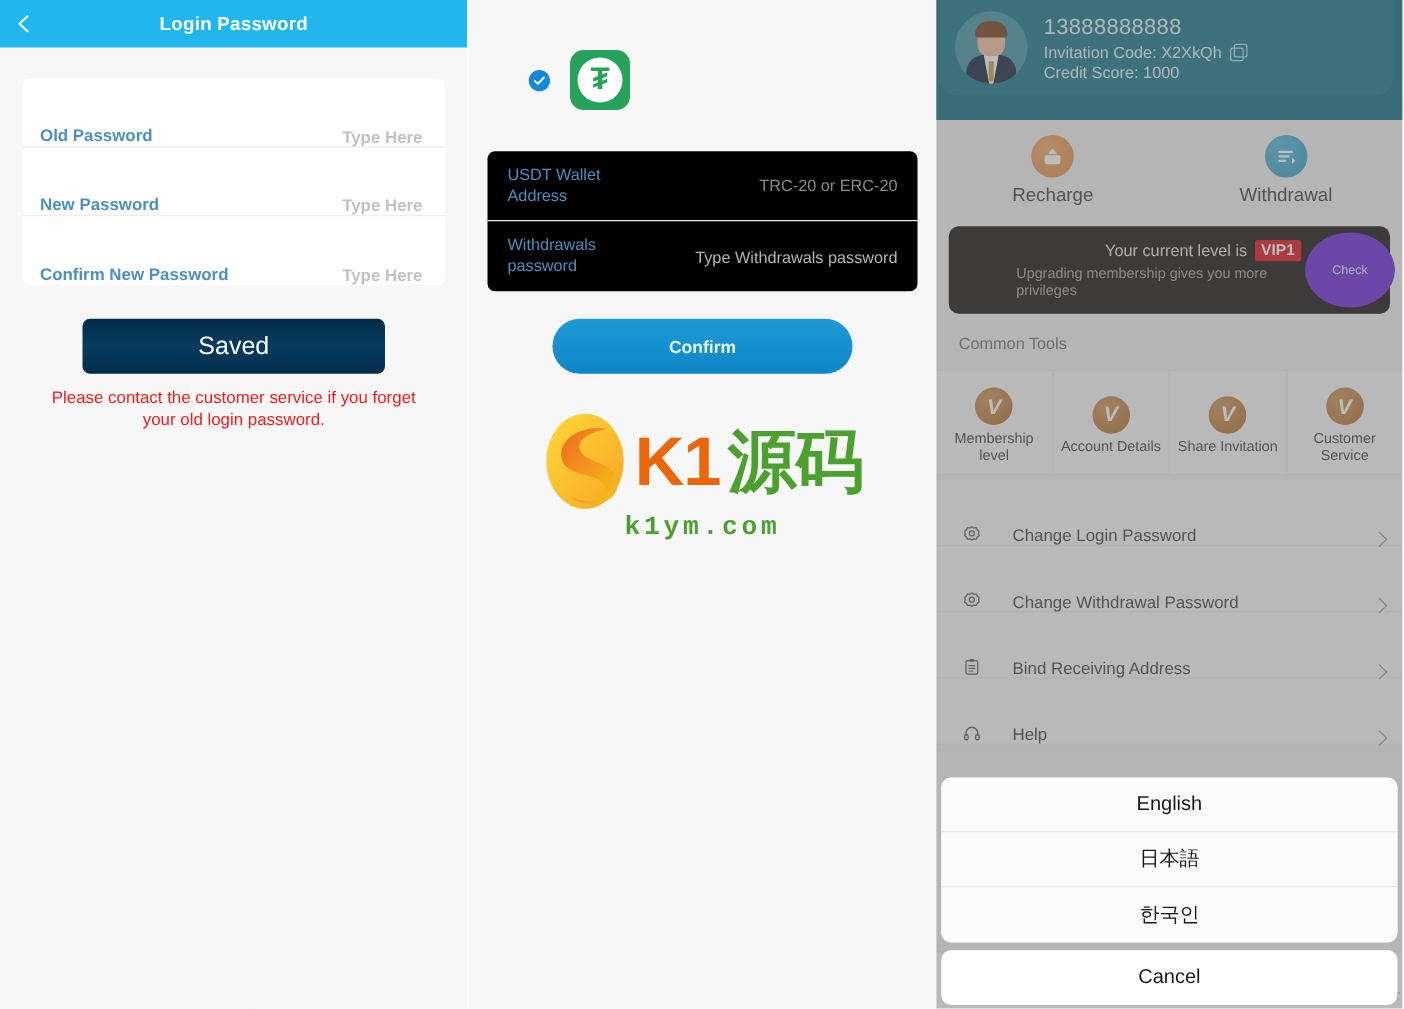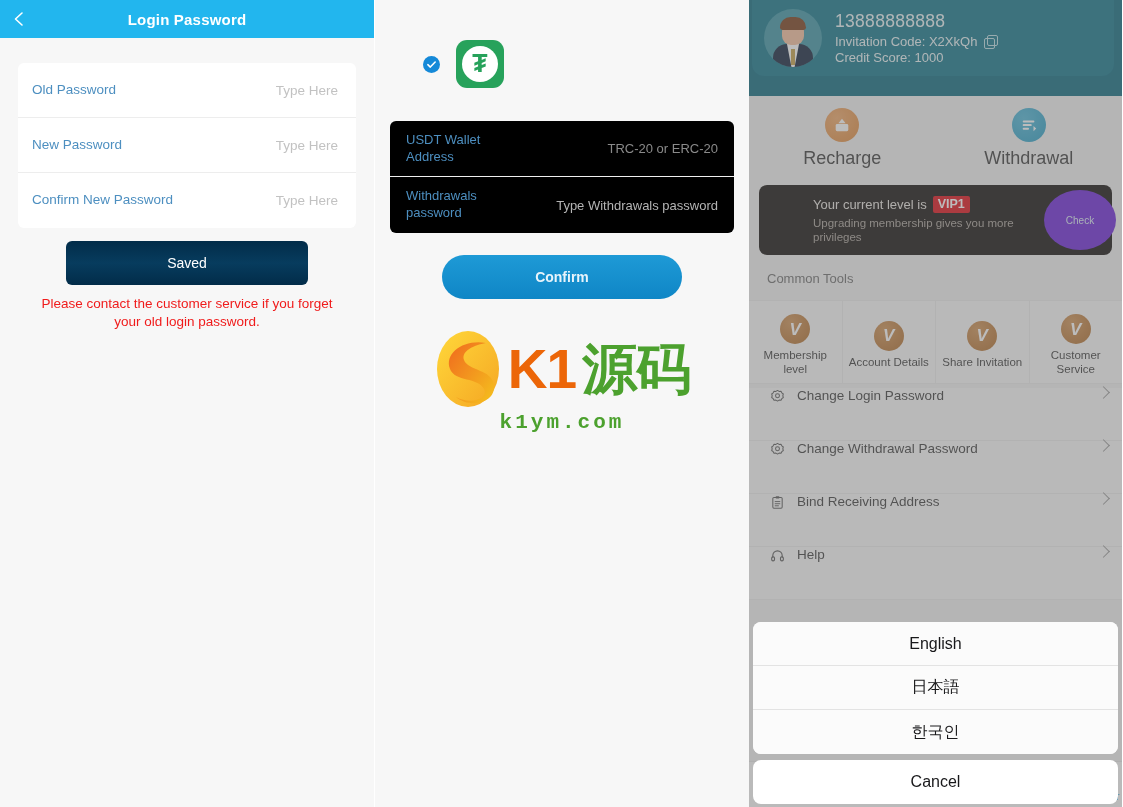--- a/index.html
+++ b/index.html
@@ -29,34 +29,35 @@
     width: 18px; height: 18px; display: flex; align-items: center; justify-content: center;
   }
   .backarrow svg { display: block; }
 
   
   .card {
     background: #ffffff; border-radius: 6px;
     margin: 25px 18px 0 18px;
   }
   .field {
-    display: flex; align-items: center; justify-content: space-between;
+    display: flex; align-items: flex-end; justify-content: space-between;
     height: 55px; padding: 0 18px 0 14px;
     border-bottom: 1px solid #ededed;
+    font-weight: bold;
   }
   .field:last-child { border-bottom: none; }
   .field .flabel { color: #4d8fc0; font-size: 13.5px; line-height: 1.2; }
   .field .finput {
     color: #c2c2c2; font-size: 13.5px; text-align: right; flex: 0 0 auto;
   }
   .saved-btn {
-    display: block; width: 242px; height: 44px; margin: 13px auto 0 auto;
+    display: block; width: 242px; height: 44px; margin: 27px auto 0 auto;
     border: none; border-radius: 6px; cursor: pointer;
     background: linear-gradient(180deg,#022c49 0%,#073c5e 50%,#022c49 100%);
-    color: #ffffff; font-size: 14px; font-family: "Liberation Sans", sans-serif;
+    color: #ffffff; font-size: 20px; font-family: "Liberation Sans", sans-serif;
   }
   .warn {
     margin: 10px 30px 0 30px; text-align: center;
     color: #f01b1b; font-size: 13.5px; line-height: 1.32;
   }
 
   
   .coin-row {
     display: flex; align-items: center; gap: 16px;
     padding: 40px 0 0 48px;
@@ -141,27 +142,27 @@
   .copy-ic::before { left: 0; top: 3px; }
   .copy-ic::after  { left: 3px; top: 0; }
 
   .quick-row { display:flex; padding: 12px 0 10px 0; }
   .quick { flex:1; display:flex; flex-direction:column; align-items:center; gap: 6px; }
   .qic { width: 34px; height: 34px; border-radius: 50%;
          display:flex; align-items:center; justify-content:center; }
   .qic.orange { background: radial-gradient(circle at 35% 30%, #f0a96a, #e08a3c); }
   .qic.blue   { background: radial-gradient(circle at 35% 30%, #52b8d8, #2a9ec4); }
   .qic svg { display:block; }
-  .quick .qlabel { font-size: 18px; color:#3c3c3c; }
+  .quick .qlabel { font-size: 15px; color:#3c3c3c; }
 
   .vip-card {
     margin: 6px 10px 0 10px; height: 70px; background:#16120f;
     border-radius: 8px; position: relative; padding: 11px 0 0 54px;
   }
-  .vip-l1 { font-size: 13px; color:#e7e3df; display:flex; align-items:center; gap: 6px; }
+  .vip-l1 { font-size: 13px; color:#e7e3df; display:flex; align-items:center; gap: 6px; justify-content: center; }
   .vip-badge {
     background:#e0111b; color:#ffffff; font-size: 12.5px;
     padding: 1px 5px 2px 5px; border-radius: 2px; font-weight: bold;
   }
   .vip-l2 { font-size: 11.5px; color:#a9a29c; line-height: 1.25; margin-top: 3px;
             max-width: 215px; }
   .check-btn {
     position:absolute; right: -4px; top: 50%; transform: translateY(-50%);
     width: 72px; height: 60px; border-radius: 50%;
     background:#6d28d9; border:none; cursor:pointer;
@@ -184,21 +185,21 @@
     background: radial-gradient(circle at 35% 28%, #cf9357, #b06d2c);
     display:flex; align-items:center; justify-content:center;
     color:#ffffff; font-size: 17px; font-weight: bold; font-style: italic;
     line-height: 1;
   }
   .tool .tlabel { font-size: 11.5px; color:#3b3b3b; text-align:center; line-height: 1.15;
                   width: 86px; }
 
   .menu-list { margin-top: 4px; }
   .menu-item {
-    height: 53px; display:flex; align-items:flex-start; gap: 11px;
+    height: 53px; display:flex; align-items:flex-end; gap: 24px;
     padding: 0 14px 0 20px; border-bottom: 1px solid #ececec; background:#fafafa;
   }
   .menu-item .mic { width: 17px; height: 17px; display:flex; align-items:center; justify-content:center; flex:0 0 auto; }
   .menu-item .mlabel { flex: 1; font-size: 13.5px; color:#3d3d3d; }
   .chev { width: 9px; height: 9px; border-right: 1.6px solid #9a9a9a;
           border-top: 1.6px solid #9a9a9a; transform: rotate(45deg); }
 
   .tabbar-ghost {
     position:absolute; bottom: 0; left: 0; right: 0; height: 46px;
     display:flex; background:#fbfbfb; border-top:1px solid #e8e8e8;

